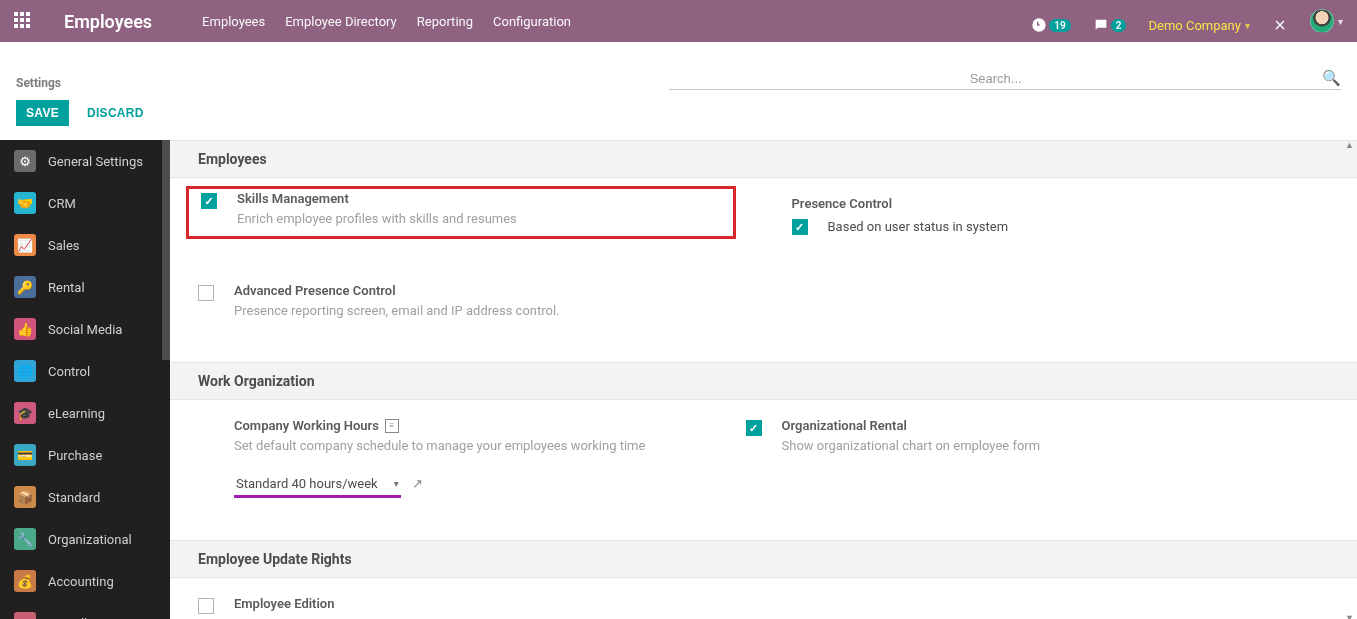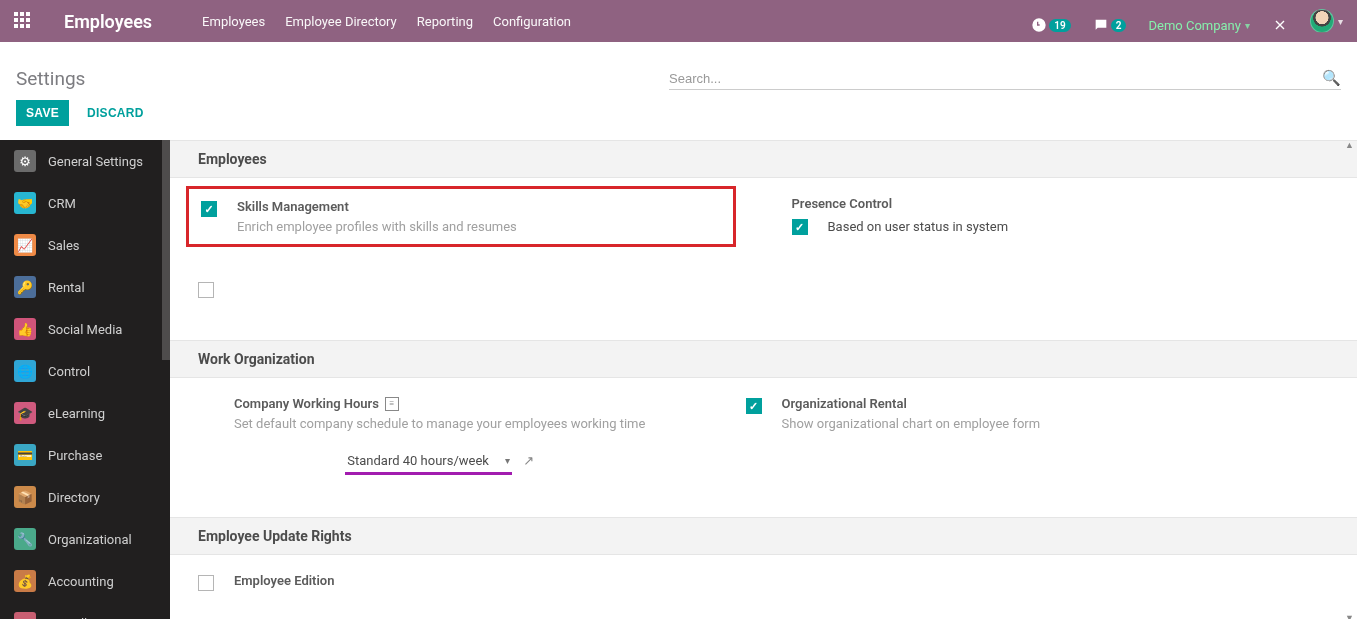--- a/index.html
+++ b/index.html
@@ -10,29 +10,29 @@
 .apps-icon { width: 18px; height: 18px; display: grid; grid-template-columns: repeat(3,4px); grid-template-rows: repeat(3,4px); gap: 2px; margin-right: 32px; cursor: pointer;}
 .apps-icon span { background: #fff; width: 4px; height: 4px; }
 .brand { font-size: 18px; font-weight: 600; margin-right: 50px; }
 .menu { display: flex; gap: 20px; font-size: 13px; }
 .menu a { color: #fff; text-decoration: none; opacity: 0.95; cursor:pointer;}
 .spacer { flex: 1; }
 .right-nav { display: flex; align-items: flex-end; gap: 22px; }
 .badge-wrap { position: relative; display:flex; align-items:center; cursor:pointer;}
 .badge { background: #00a09d; color: #fff; border-radius: 9px; font-size: 10px; padding: 1px 5px; font-weight:600; margin-left:2px;}
 .clock-icon svg, .chat-icon svg, .support-icon svg { width: 16px; height: 16px; fill: #fff; display:block;}
-.company-drop { font-size: 13px; color:#86efac; cursor:pointer; display:flex; align-items:center; gap:4px;}
+.company-drop { font-size: 13px; color:#fde047; cursor:pointer; display:flex; align-items:center; gap:4px;}
 .avatar { width: 24px; height:24px; border-radius:50%; background: radial-gradient(circle at 50% 35%, #f2d4b8 35%, #444 37%, #444 48%, #2a7 50%); border:1px solid rgba(255,255,255,0.3); cursor:pointer;}
 .caret { font-size:10px; opacity:0.8;}
 
 
 .subhead { display:flex; align-items:flex-end; justify-content:space-between; padding: 12px 16px 0 16px; height: 48px;}
-.breadcrumb-title { font-size: 19px; color:#7c7c80; font-weight: 400;}
+.breadcrumb-title { font-size: 12px; color:#7c7c80; font-weight: 700;}
 .search-wrap { flex: 0 0 672px; display:flex; align-items:center; border-bottom:1px solid #ccc; padding-bottom:2px;}
-.search-input { border:none; outline:none; flex:1; font-size:13px; color:#b91c1c; background:transparent;}
+.search-input { border:none; outline:none; flex:1; font-size:13px; color:#b91c1c; background:transparent;text-align:center;}
 .search-input::placeholder { color:#999; }
 .search-mag { color:#666; font-size:15px;}
 
 
 .savebar { padding: 10px 16px 14px 16px; display:flex; align-items:center; gap:18px;}
 .btn-save { background:#00a09d; color:#fff; border:none; padding:6px 10px; font-size:12px; font-weight:600; letter-spacing:0.3px; cursor:pointer;}
 .btn-discard { color:#00a09d; font-size:12px; font-weight:600; letter-spacing:0.3px; cursor:pointer; background:none; border:none;}
 
 
 .main { display:flex; height: calc(619px - 42px - 48px - 46px); }
@@ -52,21 +52,21 @@
 .setting-row { display:flex; gap:20px; margin-bottom:24px; align-items:flex-start;}
 .chk { width:16px; height:16px; border:1px solid #b5b5b5; background:#fff; flex-shrink:0; margin-top:2px; display:flex; align-items:center; justify-content:center; cursor:pointer;}
 .chk.checked { background:#00a09d; border-color:#00a09d;}
 .chk.checked::after { content:"✓"; color:#fff; font-size:11px; line-height:1; font-weight:700;}
 .setting-text .title { font-size:13px; font-weight:600; color:#5b5b5b; margin-bottom:4px; display:flex; align-items:center; gap:6px;}
 .setting-text .desc { font-size:13px; color:#a0a0a0; line-height:1.4;}
 .sub-opts { margin-left:0;}
 .sub-opt { display:flex; align-items:center; gap:20px; margin-bottom:8px;}
 .plain-head { font-size:13px; font-weight:600; color:#5b5b5b; margin-bottom:6px;}
 
-.highlight { border:3px solid #d8262a; padding:10px 12px 8px 12px; margin:-10px -12px 3px -12px;}
+.highlight { border:3px solid #d8262a; padding:2px 12px 8px 12px; margin:-10px -12px 14px -12px;}
 
 .select-fake { border-bottom:3px solid #a21caf; display:inline-flex; align-items:center; gap:16px; padding:2px 2px 4px 2px; font-size:13px; color:#4c4c4c; cursor:pointer; min-width:160px; justify-content:space-between;}
 .ext-link { color:#888; font-size:13px; margin-left:8px;}
 
 .doc-icon { width:14px; height:14px; border:1px solid #888; display:inline-flex; align-items:center; justify-content:center; font-size:8px; color:#888;}
 
 .vscroll { position:absolute; right:2px; top:0; width:8px; height:100%; }
 .vscroll-arrow-t, .vscroll-arrow-b { position:absolute; right:0; width:10px; height:10px; font-size:9px; color:#888;}
 .vscroll-arrow-t{top:0;} .vscroll-arrow-b{bottom:0;}
 </style>
@@ -168,21 +168,21 @@
     <div class="sb-item">
         <div class="sb-icon i-elearn">🎓</div>
         <span>eLearning</span>
       </div>
     <div class="sb-item">
         <div class="sb-icon i-purchase">💳</div>
         <span>Purchase</span>
       </div>
     <div class="sb-item">
         <div class="sb-icon i-inventory">📦</div>
-        <span>Directory</span>
+        <span>Standard</span>
       </div>
     <div class="sb-item">
         <div class="sb-icon i-manuf">🔧</div>
         <span>Organizational</span>
       </div>
     <div class="sb-item">
         <div class="sb-icon i-account">💰</div>
         <span>Accounting</span>
       </div>
     <div class="sb-item">
@@ -202,37 +202,41 @@
               <div class="chk checked"></div>
               <div class="setting-text">
                 <div class="title">Skills Management</div>
                 <div class="desc">Enrich employee profiles with skills and resumes</div>
               </div>
             </div>
           </div>
           <div style="height:30px;"></div>
           <div class="setting-row">
             <div class="chk"></div>
+            <div class="setting-text">
+              <div class="title">Advanced Presence Control</div>
+              <div class="desc">Presence reporting screen, email and IP address control.</div>
+            </div>
           </div>
         </div>
         <div class="col">
           <div class="plain-head">Presence Control</div>
           <div class="sub-opts">
             <div class="sub-opt">
               <div class="chk checked"></div>
               <span>Based on user status in system</span>
             </div>
           </div>
         </div>
       </div>
 
       <div class="section-head">Work Organization</div>
       <div class="section-body">
         <div class="col">
-          <div class="setting-row" style="margin-left:36px;text-align:center;">
+          <div class="setting-row" style="margin-left:36px;">
             <div class="setting-text">
               <div class="title">
                 <span>Company Working Hours</span>
                 <span class="doc-icon">≡</span>
               </div>
               <div class="desc">Set default company schedule to manage your employees working time</div>
               <div style="height:18px;"></div>
               <div>
                 <span class="select-fake">
                   <span>Standard 40 hours/week</span>

